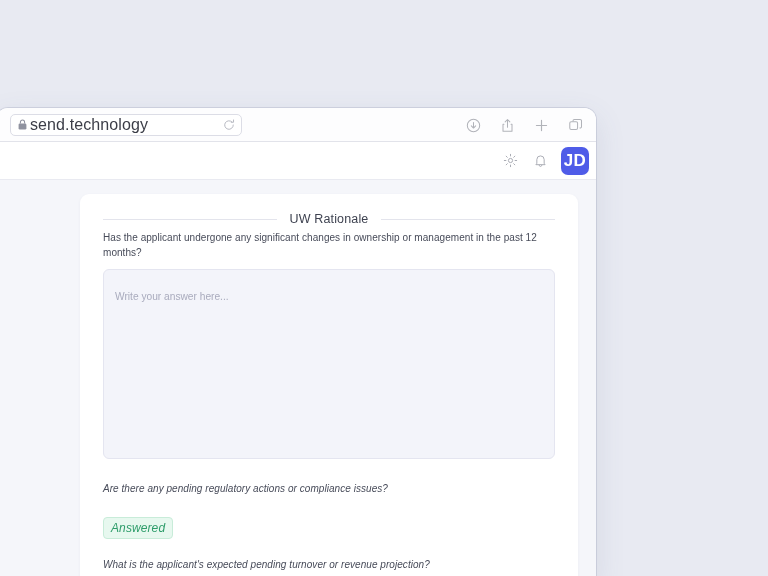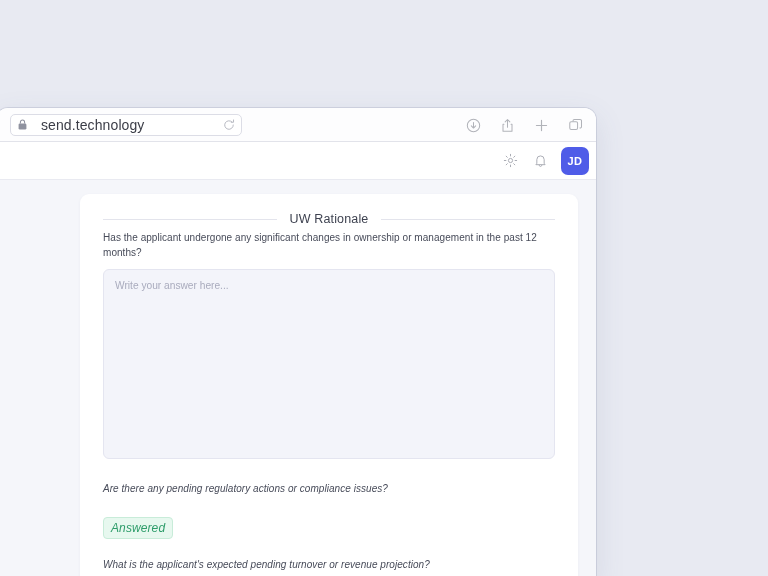--- a/index.html
+++ b/index.html
@@ -56,22 +56,22 @@
     margin-left: 4px;
     background: #ffffff;
     border: 1px solid #dcdde6;
     border-radius: 5px;
     padding: 0 6px 0 7px;
   }
 
   #url-bar .lock { flex: 0 0 auto; display: flex; align-items: center; }
   #url-text {
     flex: 1 1 auto;
-    margin-left: 14px;
-    font-size: 14px;
+    margin-left: 3px;
+    font-size: 16px;
     color: #3b3d47;
     letter-spacing: 0.1px;
     white-space: nowrap;
     overflow: hidden;
   }
   #reload-icon { flex: 0 0 auto; display: flex; align-items: center; opacity: .72; }
 
   #toolbar-actions {
     position: absolute;
     right: 12px;
@@ -109,21 +109,21 @@
     display: flex; align-items: center; justify-content: center;
     margin-left: 4px;
     opacity: .6;
   }
   #avatar-button {
     width: 28px; height: 28px;
     margin-left: 8px;
     background: #4f5ce8;
     border-radius: 7px;
     color: #ffffff;
-    font-size: 11px;
+    font-size: 17px;
     font-weight: bold;
     letter-spacing: .4px;
     display: flex;
     align-items: center;
     justify-content: center;
   }
 
   
   #app-content {
     padding: 14px 0 0 0;
@@ -166,21 +166,21 @@
     letter-spacing: .05px;
   }
 
   #answer-textarea {
     margin-top: 9px;
     width: 100%;
     height: 190px;
     background: #f3f4fa;
     border: 1px solid #e4e5f0;
     border-radius: 6px;
-    padding: 10px 11px;
+    padding: 21px 11px;
     font-family: "Liberation Sans", sans-serif;
     font-size: 10.2px;
     color: #3b3f4d;
     resize: none;
     outline: none;
   }
   #answer-textarea::placeholder { color: #a9abbd; }
 
   .qa-block { margin-top: 19px; font-style: italic; }
 

